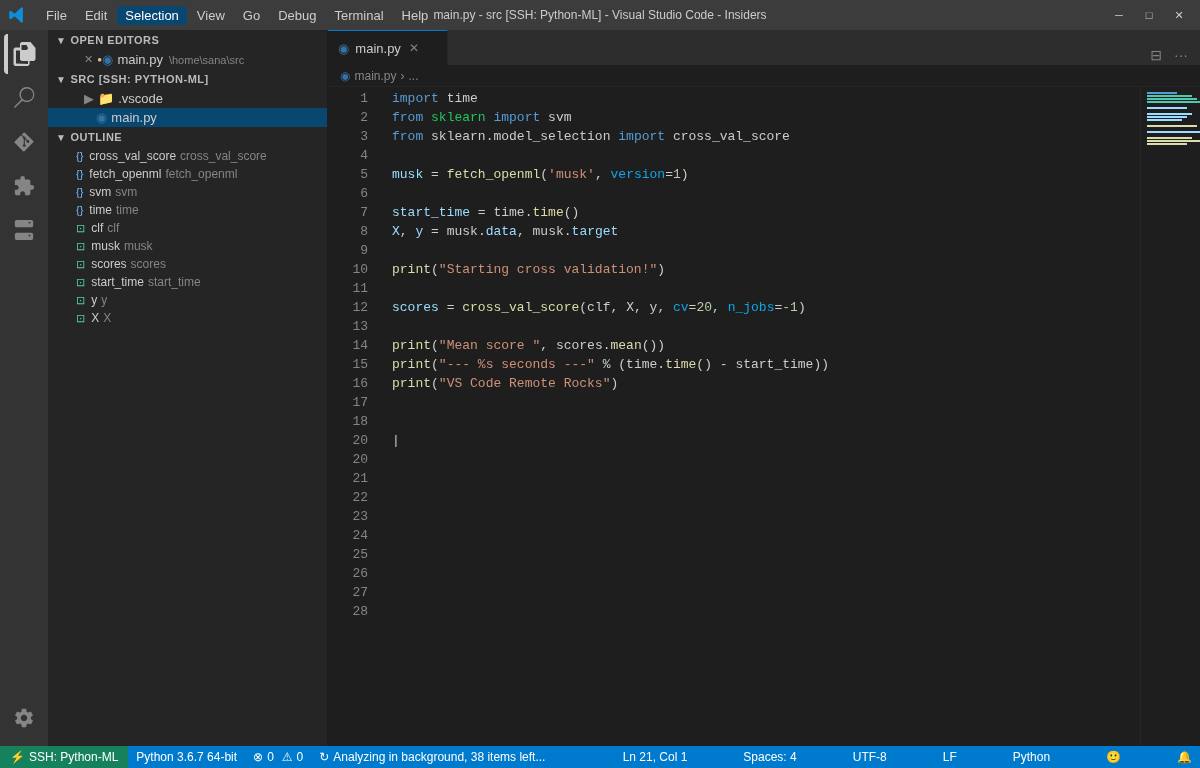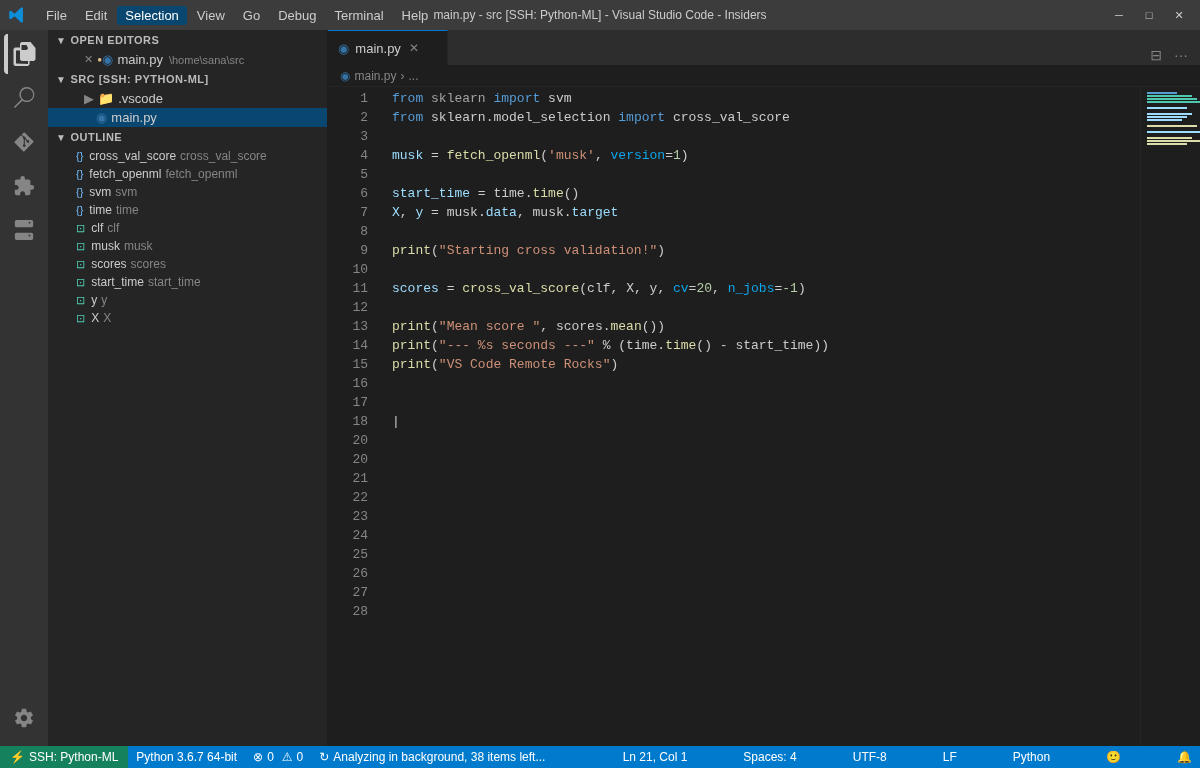--- a/index.html
+++ b/index.html
@@ -575,21 +575,22 @@
           <div>21</div>
             <div>22</div>
             <div>23</div>
             <div>24</div>
             <div>25</div>
           <div>26</div>
             <div>27</div>
             <div>28</div>
         </div>
         <div id="code-content">
-          <div class="code-line"><span class="kw">from</span> <span style="color:#a3a3a3;">sklearn</span> <span class="kw">import</span> <span style="color:#cccccc;">svm</span></div>
+          <div class="code-line"><span class="kw">import</span> <span style="color:#cccccc;">time</span></div>
+          <div class="code-line"><span class="kw">from</span> <span style="color:#22c55e;">sklearn</span> <span class="kw">import</span> <span style="color:#cccccc;">svm</span></div>
           <div class="code-line"><span class="kw">from</span> <span style="color:#cccccc;">sklearn.model_selection</span> <span class="kw">import</span> <span style="color:#cccccc;">cross_val_score</span></div>
           <div class="code-line">&nbsp;</div>
           <div class="code-line"><span class="var">musk</span> <span class="op">=</span> <span class="fn">fetch_openml</span><span class="op">(</span><span class="str">'musk'</span><span class="op">,</span> <span class="param">version</span><span class="op">=</span><span class="num">1</span><span class="op">)</span></div>
           <div class="code-line">&nbsp;</div>
           <div class="code-line"><span class="var">start_time</span> <span class="op">=</span> <span style="color:#cccccc;">time</span><span class="op">.</span><span class="fn">time</span><span class="op">()</span></div>
           <div class="code-line"><span class="var">X</span><span class="op">,</span> <span class="var">y</span> <span class="op">=</span> <span style="color:#cccccc;">musk</span><span class="op">.</span><span style="color:#9cdcfe;">data</span><span class="op">,</span> <span style="color:#cccccc;">musk</span><span class="op">.</span><span style="color:#9cdcfe;">target</span></div>
           <div class="code-line">&nbsp;</div>
           <div class="code-line"><span class="fn">print</span><span class="op">(</span><span class="str">"Starting cross validation!"</span><span class="op">)</span></div>
           <div class="code-line">&nbsp;</div>
           <div class="code-line"><span class="var">scores</span> <span class="op">=</span> <span class="fn">cross_val_score</span><span class="op">(</span><span style="color:#cccccc;">clf</span><span class="op">,</span> <span style="color:#cccccc;">X</span><span class="op">,</span> <span style="color:#cccccc;">y</span><span class="op">,</span> <span class="param">cv</span><span class="op">=</span><span class="num">20</span><span class="op">,</span> <span class="param">n_jobs</span><span class="op">=</span><span class="num">-1</span><span class="op">)</span></div>

